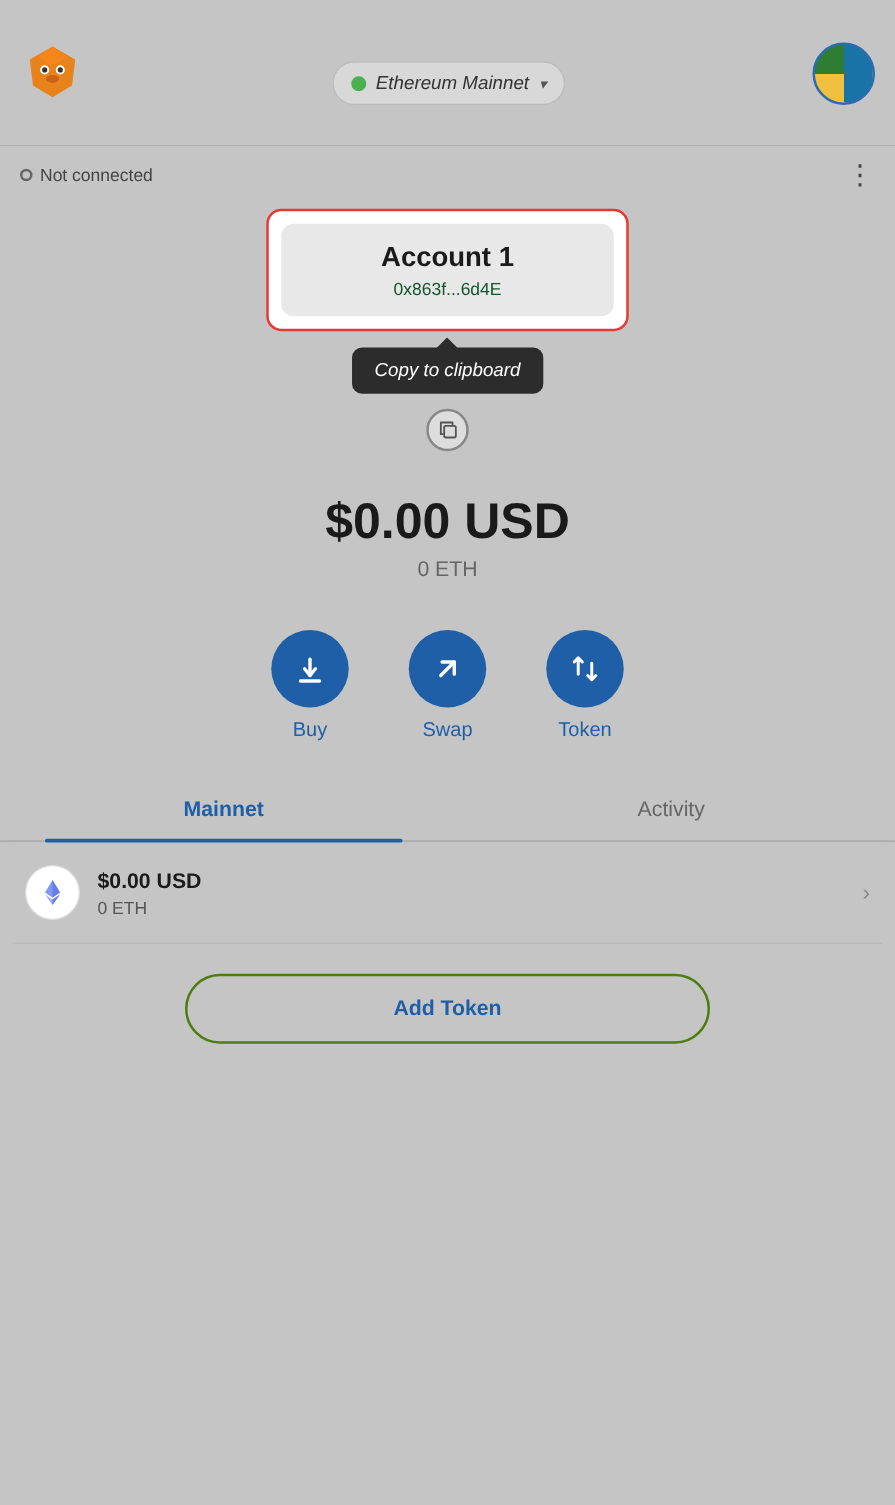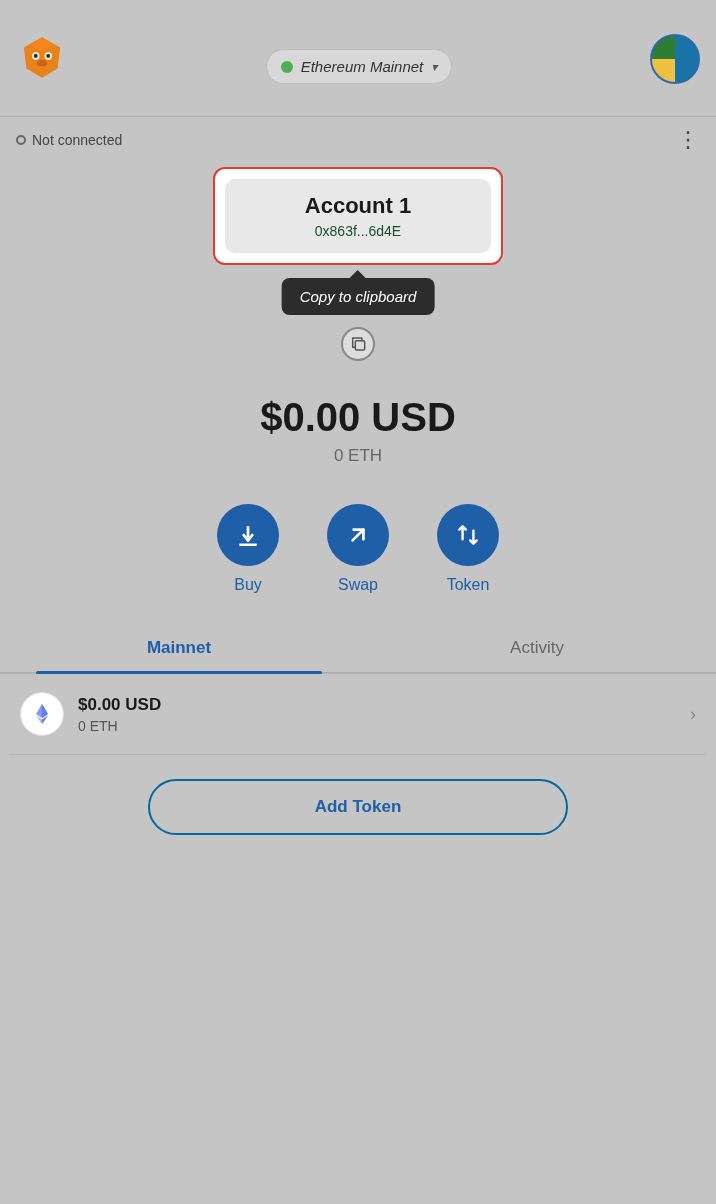--- a/index.html
+++ b/index.html
@@ -299,21 +299,21 @@
     
     .add-token-section {
       padding: 24px 40px;
       display: flex;
       justify-content: center;
     }
     .add-token-btn {
       width: 100%;
       max-width: 420px;
       padding: 16px;
-      border: 2px solid #0369a1;
+      border: 2px solid #4d7c0f;
       border-radius: 30px;
       background: transparent;
       color: #1e5fa8;
       font-size: 17px;
       font-weight: 600;
       cursor: pointer;
       text-align: center;
     }
   </style>
 </head>

